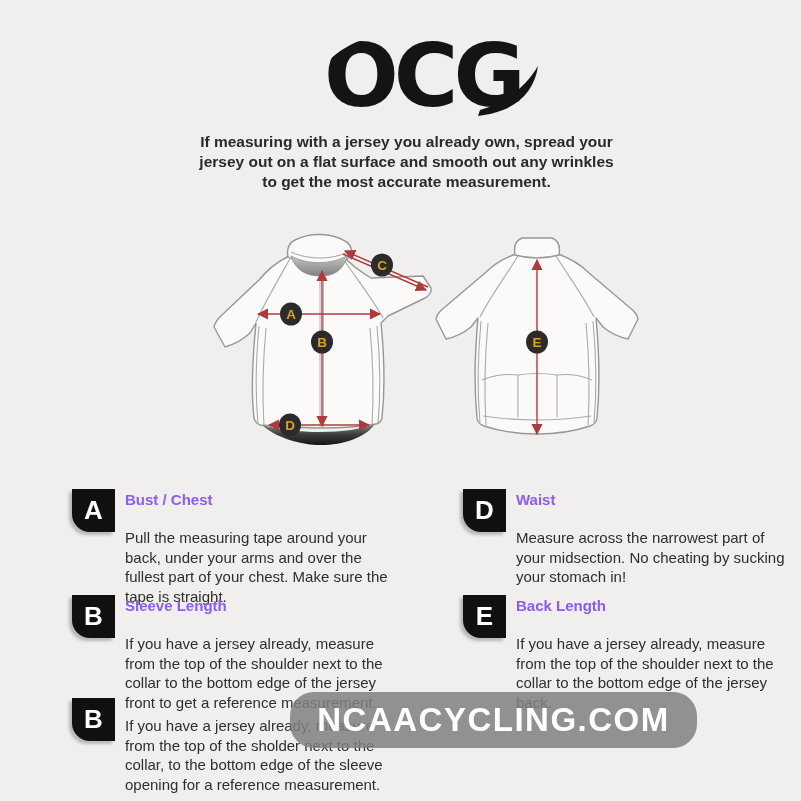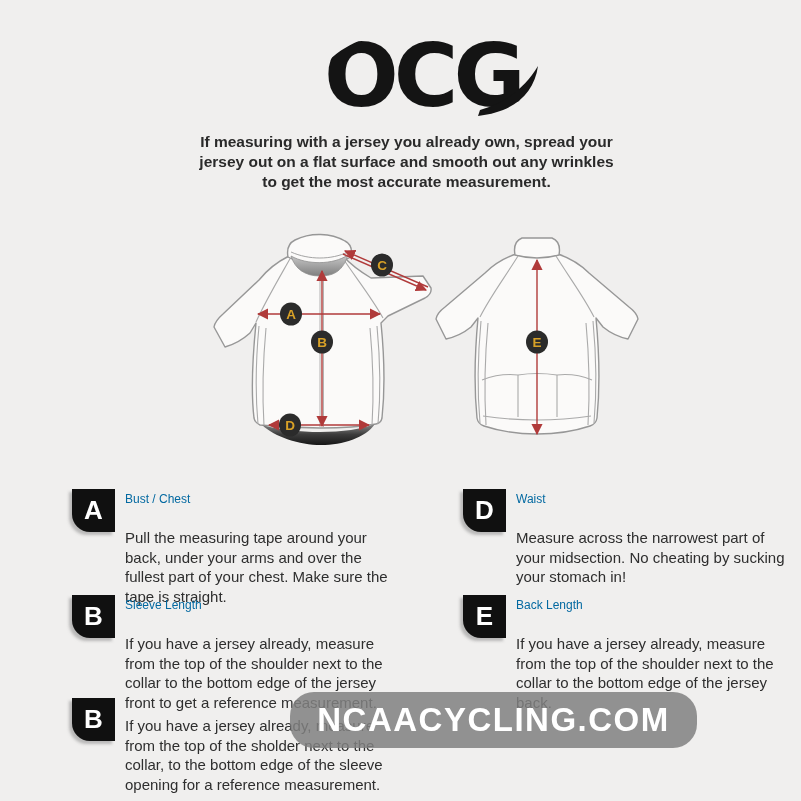--- a/index.html
+++ b/index.html
@@ -24,21 +24,21 @@
   .arrows line{stroke-width:1.4;}
   .mletter{font-family:"Liberation Sans",sans-serif;font-size:13.5px;font-weight:bold;text-anchor:middle;}
 
   
   .sec{position:absolute;display:flex;align-items:flex-start;}
   .badge{width:43px;height:43px;background:#101010;color:#ffffff;flex:0 0 43px;
          display:flex;align-items:center;justify-content:center;
          font-size:26px;font-weight:bold;border-radius:0 0 0 18px;
          box-shadow:-3px 3px 3px rgba(140,140,140,.55);}
   .sec-text{margin-left:10px;width:305px;}
-  .sec-title{font-size:12px;font-weight:normal;color:#0369a1;line-height:21px;}
+  .sec-title{font-size:15px;font-weight:bold;color:#8b5cf6;line-height:21px;}
   .sec-body{font-size:15px;color:#2e2e2e;line-height:19.5px;white-space:pre-line;margin-top:18px;}
 
   
   #watermark{position:absolute;left:290px;top:692px;width:407px;height:56px;
              background:rgba(128,128,128,0.85);display:flex;align-items:center;justify-content:center;
              color:#ffffff;font-size:33px;font-weight:bold;letter-spacing:1.5px;border-radius:24px;}
 </style>
 </head>
 <body>
 

